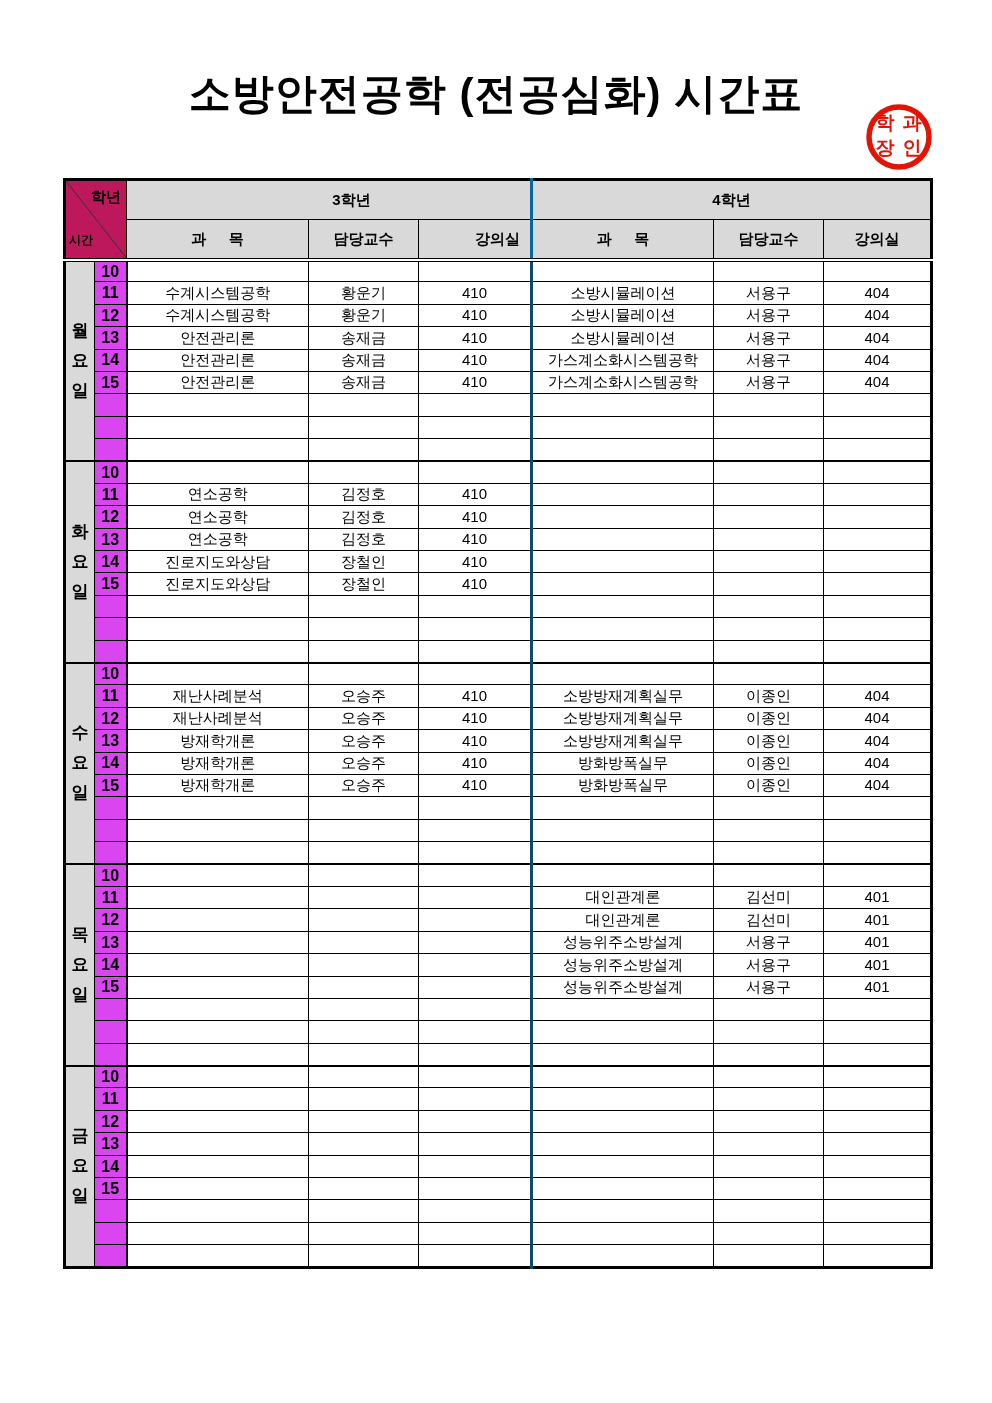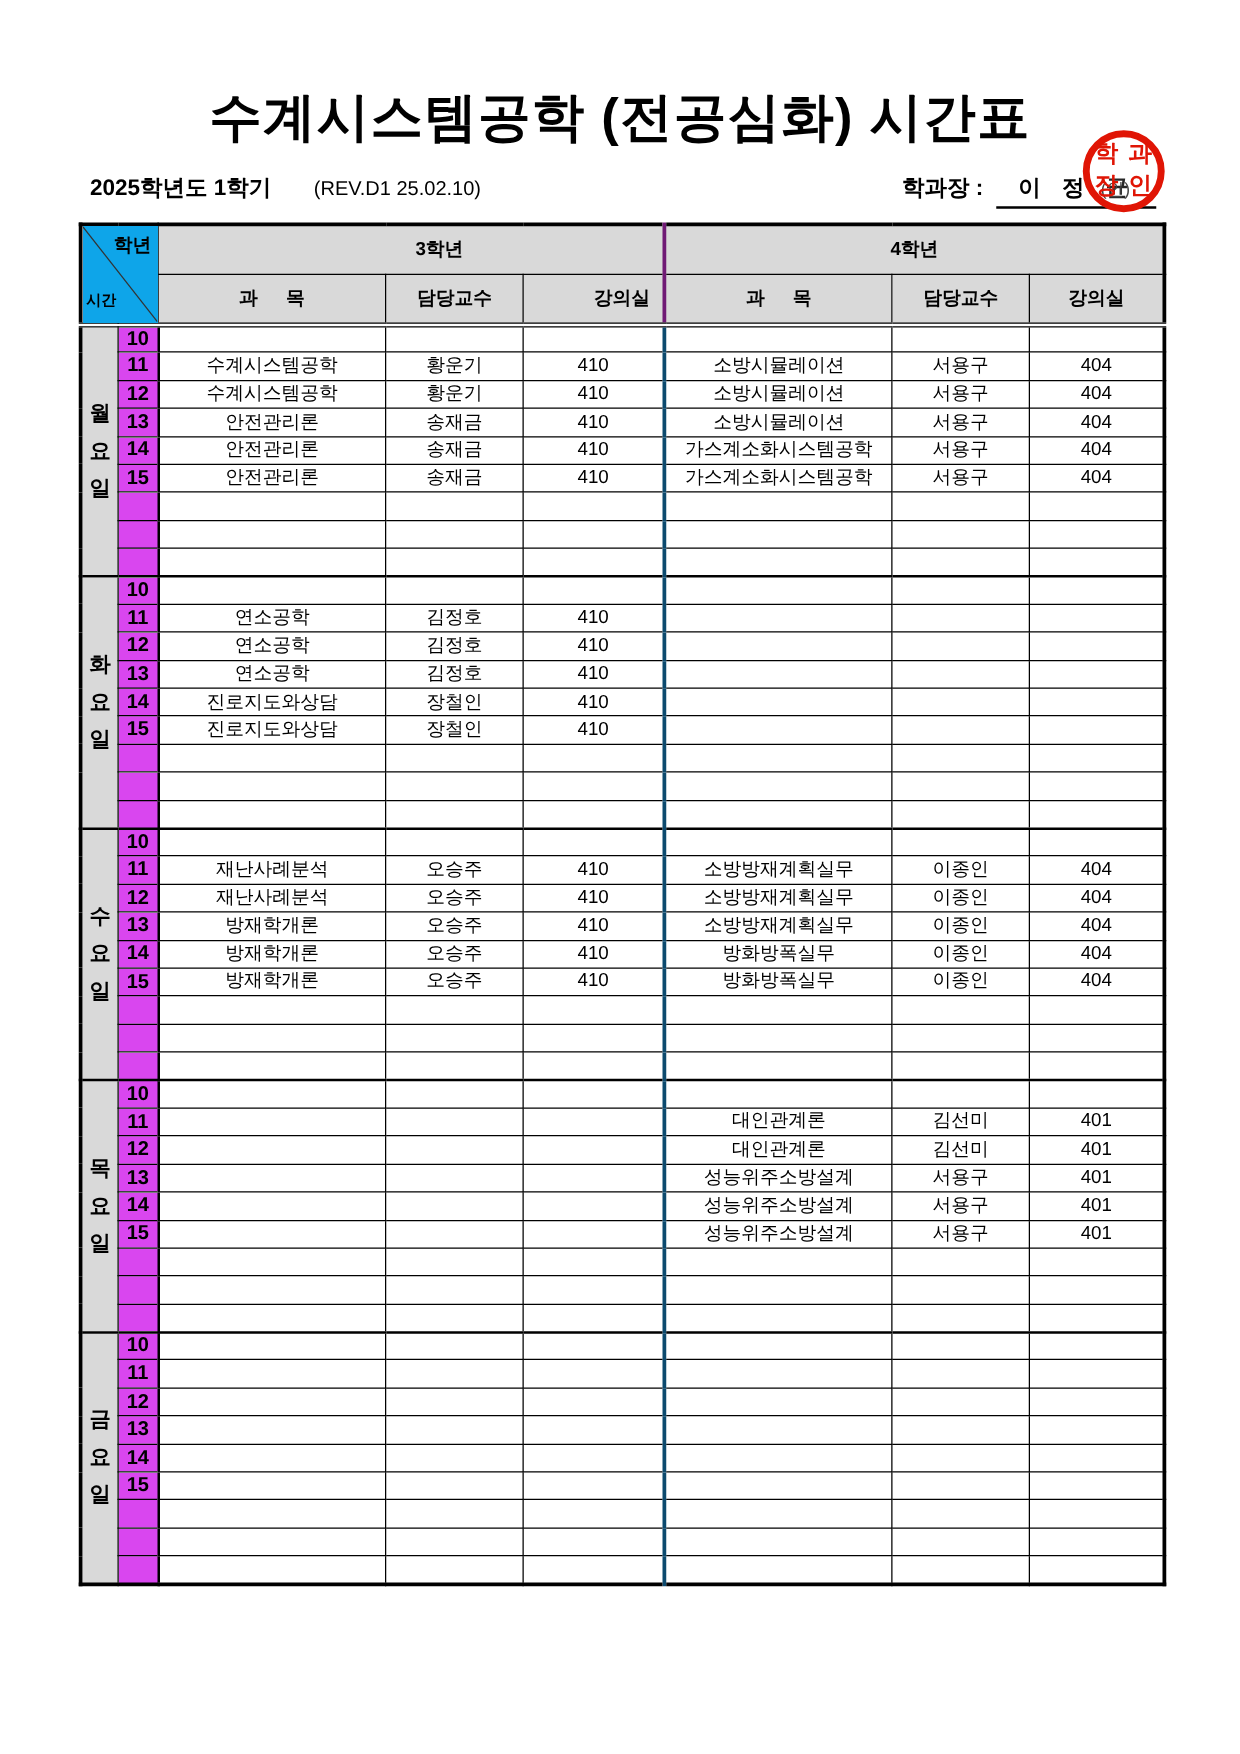--- a/index.html
+++ b/index.html
@@ -61,21 +61,21 @@
     line-height: 1.1;
   }
   tr.hdr { height: 40px; }
   tr.body-row { height: 22.4px; }
 
   .hdr-cell { background: #d9d9d9; font-weight: 700; font-size: 17px; }
   .col-hdr { white-space: pre; font-family: Liberation Serif, serif; }
   .hdr2 td, td.corner { border-bottom: 4px double #000; }
 
   td.corner {
-    position: relative; background: #0ea5e9;
+    position: relative; background: #be185d;
     padding: 0;
   }
   td.corner .diag { position: absolute; inset: 0; width: 100%; height: 100%; }
   td.corner .corner-top {
     position: absolute; top: 8px; right: 5px;
     font-size: 15px; font-weight: 700;
   }
   td.corner .corner-bottom {
     position: absolute; bottom: 10px; left: 3px;
     font-size: 12px; font-weight: 700;
@@ -85,41 +85,30 @@
     background: #d9d9d9; font-weight: 700; font-size: 17px;
     white-space: pre-line; line-height: 30px;
     border-bottom: 2px solid #000;
   }
   td.time-cell {
     background: #d946ef; font-weight: 700; font-size: 16px;
     border-right: 2px solid #000;
   }
   td.data-cell { background: #fff; }
   td.c2 { border-right: 3px solid #0c4a6e; }   
-  td.grade3-end { border-right: 3px solid #701a75; padding-left: 48px; }
+  td.grade3-end { border-right: 3px solid #0369a1; padding-left: 48px; }
   tr.day-last td { border-bottom: 2px solid #000; }
 </style>
 </head>
 <body>
 
 <div class="page">
 
-  <div class="doc-title">수계시스템공학 (전공심화) 시간표</div>
-
-  <div class="meta-row">
-    <div class="meta-left">
-      <span class="semester">2025학년도 1학기</span>
-      <span class="revision">(REV.D1 25.02.10)</span>
-    </div>
-    <div class="signer">
-      <span class="signer-label">학과장 :</span>
-      <span class="signer-name">이 정 균</span>
-      <span class="signer-suffix">(인)</span>
-    </div>
-  </div>
+  <div class="doc-title">소방안전공학 (전공심화) 시간표</div>
+
 
   <svg class="seal" viewBox="0 0 70 70">
     <circle cx="35" cy="35" r="30" fill="#fff" fill-opacity="0.15" stroke="#e01505" stroke-width="5.5"></circle>
     <text x="21" y="27" text-anchor="middle">학</text>
     <text x="48" y="27" text-anchor="middle">과</text>
     <text x="21" y="52" text-anchor="middle">장</text>
     <text x="48" y="52" text-anchor="middle">인</text>
   </svg>
 
   <table class="timetable">

